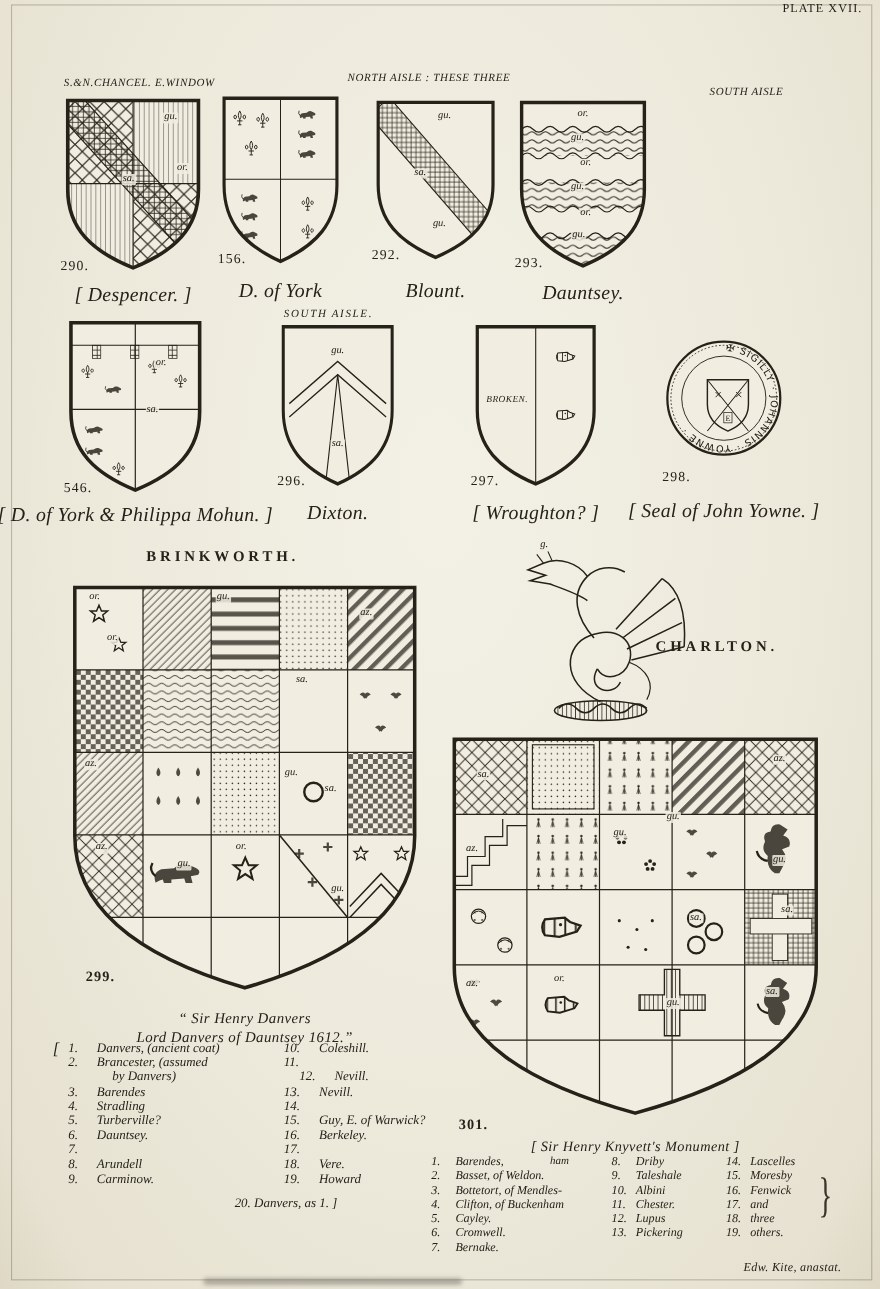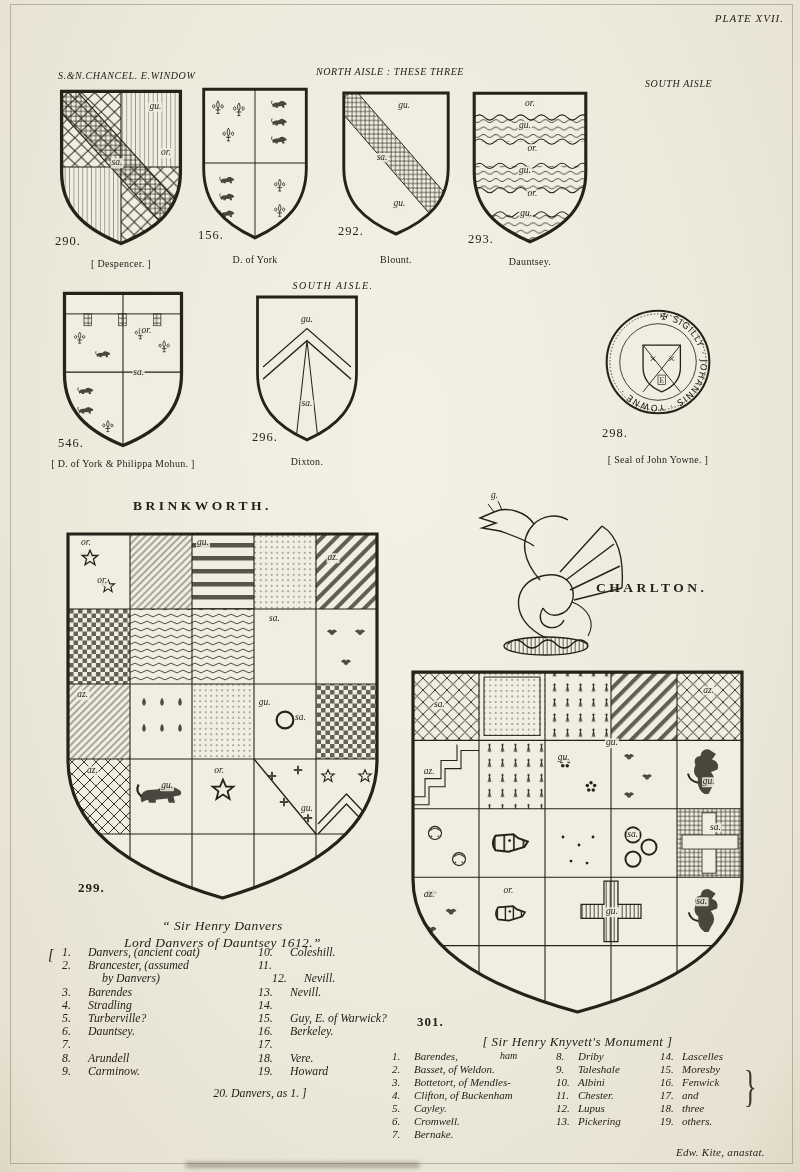--- a/index.html
+++ b/index.html
@@ -1,34 +1,34 @@
 <!DOCTYPE html>
 <html><head>
 <meta charset="utf-8">
 <style>
   html,body{margin:0;padding:0;background:#9a958a;}
   .page{position:relative;width:800px;height:1172px;overflow:hidden;
     background:radial-gradient(ellipse at 50% 38%, #f3f0e6 0%, #edeadc 55%, #e6e1d0 90%, #ded8c5 100%);
     color:#262119;font-family:"Liberation Serif","DejaVu Serif",serif;}
   .frame{position:absolute;inset:4px 7px 8px 10px;border:1px solid rgba(70,62,50,.30);pointer-events:none;}
-  .plate{position:absolute;top:12px;right:16px;font-style:italic;font-size:11px;letter-spacing:1px;}
+  .plate{position:absolute;top:2px;right:16px;font-size:11px;letter-spacing:1px;}
   .title{position:absolute;top:17px;left:0;width:100%;text-align:center;font-size:19px;font-weight:bold;letter-spacing:1.6px;word-spacing:5px;}
   .title .sup{font-size:11px;vertical-align:7px;text-decoration:underline;letter-spacing:.5px;}
   .wb-head{position:absolute;top:50px;left:0;width:100%;text-align:center;font-size:15px;font-weight:bold;letter-spacing:5px;}
   .annot{position:absolute;font-style:italic;font-size:10px;letter-spacing:.6px;white-space:nowrap;}
   .sec-head{position:absolute;font-weight:bold;font-size:13.5px;letter-spacing:3.5px;text-align:center;white-space:nowrap;}
   .sb{position:absolute;}
   .sart{position:relative;width:100%;}
   .sart svg{position:absolute;inset:0;width:100%;height:100%;display:block;}
   .tinc{position:absolute;transform:translate(-50%,-50%);font-style:italic;font-size:9.5px;line-height:1;
     background:rgba(241,237,224,.85);padding:0 1px;border-radius:1px;white-space:nowrap;}
   .tinc.broken{font-style:italic;font-size:8.5px;letter-spacing:.4px;}
   .snum{position:absolute;left:0;font-size:12.5px;letter-spacing:1px;}
   .bignum{position:absolute;font-size:13px;font-weight:bold;letter-spacing:1px;}
-  .scap{position:absolute;left:50%;transform:translateX(-50%);white-space:nowrap;font-size:10px;letter-spacing:.3px;}
+  .scap{position:absolute;left:50%;transform:translateX(-50%);white-space:nowrap;font-style:italic;font-size:18px;letter-spacing:.3px;}
   .capline{position:absolute;left:0;width:100%;text-align:center;font-style:italic;font-size:13.5px;letter-spacing:.4px;white-space:nowrap;}
   .legend1{position:absolute;left:62px;top:946px;width:370px;}
   .r1{display:flex;height:13.2px;line-height:13.2px;font-size:11.8px;font-style:italic;}
   .r1 .a{width:26px;}.r1 .b{width:170px;}.r1 .c{width:32px;}.r1 .d{flex:1;}
   .bracket{position:absolute;left:48px;top:946px;font-size:15px;font-style:italic;}
   .lgfooter{position:absolute;left:140px;top:1086px;width:240px;text-align:center;font-size:11.8px;font-style:italic;}
   .legend2col{position:absolute;}
   .r2{display:flex;height:13px;line-height:13px;font-size:11px;font-style:italic;}
   .r2 .a{width:22px;}.r2 .b{flex:1;}
   .hang{position:absolute;font-size:10px;font-style:italic;}
@@ -237,21 +237,21 @@
       <span class="tinc" style="left:52%;top:38%">or.</span>
       <span class="tinc" style="left:46%;top:52%">gu.</span>
       <span class="tinc" style="left:52%;top:66%">or.</span>
       <span class="tinc" style="left:47%;top:79%">gu.</span>
     </div>
     <span class="snum" style="top:144px">293.</span>
     <div class="scap" style="top:168px">Dauntsey.</div>
   </div>
 
 
-  <div class="annot" style="left:258px;top:280px;width:150px;text-align:center;letter-spacing:1.5px">SOUTH AISLE.</div>
+  <div class="annot" style="left:258px;top:280px;width:150px;letter-spacing:1.5px">SOUTH AISLE.</div>
 
   <div class="sb" style="left:58px;top:288px;width:130px">
     <div class="sart" style="height:164px">
       <svg viewBox="0 0 120 152" preserveAspectRatio="none">
         <defs>
             <clipPath id="cp295">
               <path d="M6,5 H114 V80 C114,113 94,132 60,146 C26,132 6,113 6,80 Z"></path>
             </clipPath>
           </defs>
         <g clip-path="url(#cp295)">
@@ -294,20 +294,41 @@
         </g>
         <path d="M6,5 H114 V80 C114,113 94,132 60,146 C26,132 6,113 6,80 Z" fill="none" stroke="#262119" stroke-width="3"></path>
       </svg>
       <span class="tinc" style="left:50%;top:18%">gu.</span>
       <span class="tinc" style="left:50%;top:73%">sa.</span>
     </div>
     <span class="snum" style="top:138px">296.</span>
     <div class="scap" style="top:164px">Dixton.</div>
   </div>
 
+  <div class="sb" style="left:428px;top:292px;width:118px">
+    <div class="sart" style="height:154px">
+      <svg viewBox="0 0 120 152" preserveAspectRatio="none">
+        <defs>
+            <clipPath id="cp297">
+              <path d="M6,5 H114 V80 C114,113 94,132 60,146 C26,132 6,113 6,80 Z"></path>
+            </clipPath>
+          </defs>
+        <g clip-path="url(#cp297)">
+          <rect width="120" height="152" fill="#f1ede0"></rect>
+          <path d="M60,5 V146" stroke="#262119" stroke-width="1"></path>
+          <use href="#m-boar" transform="translate(88,32) scale(1.15)"></use>
+          <use href="#m-boar" transform="translate(88,84) scale(1.15)"></use>
+        </g>
+        <path d="M6,5 H114 V80 C114,113 94,132 60,146 C26,132 6,113 6,80 Z" fill="none" stroke="#262119" stroke-width="3"></path>
+      </svg>
+      <span class="tinc broken" style="left:28%;top:46%">BROKEN.</span>
+    </div>
+    <span class="snum" style="top:138px">297.</span>
+    <div class="scap" style="top:164px">[ Wroughton? ]</div>
+  </div>
 
   <div class="sb" style="left:602px;top:306px;width:112px">
     <div class="sart" style="height:112px">
       <svg viewBox="0 0 120 120" preserveAspectRatio="none">
         <circle cx="60" cy="60" r="55" fill="#f1ede0" stroke="#262119" stroke-width="2.2"></circle>
         <circle cx="60" cy="60" r="51.5" fill="none" stroke="#262119" stroke-width="0.9" stroke-dasharray="1.6 2"></circle>
         <circle cx="60" cy="60" r="41" fill="none" stroke="#262119" stroke-width="0.9"></circle>
         <path id="tp298" d="M60,14 a46,46 0 1 1 -0.01,0" fill="none"></path>
         <text font-size="9.5" letter-spacing="1.1" fill="#262119" font-family="&quot;DejaVu Sans&quot;,&quot;Liberation Sans&quot;,sans-serif">
           <textPath href="#tp298" startOffset="2">✠ SIGILLY · JOHANNIS · YOWNE ·</textPath>

